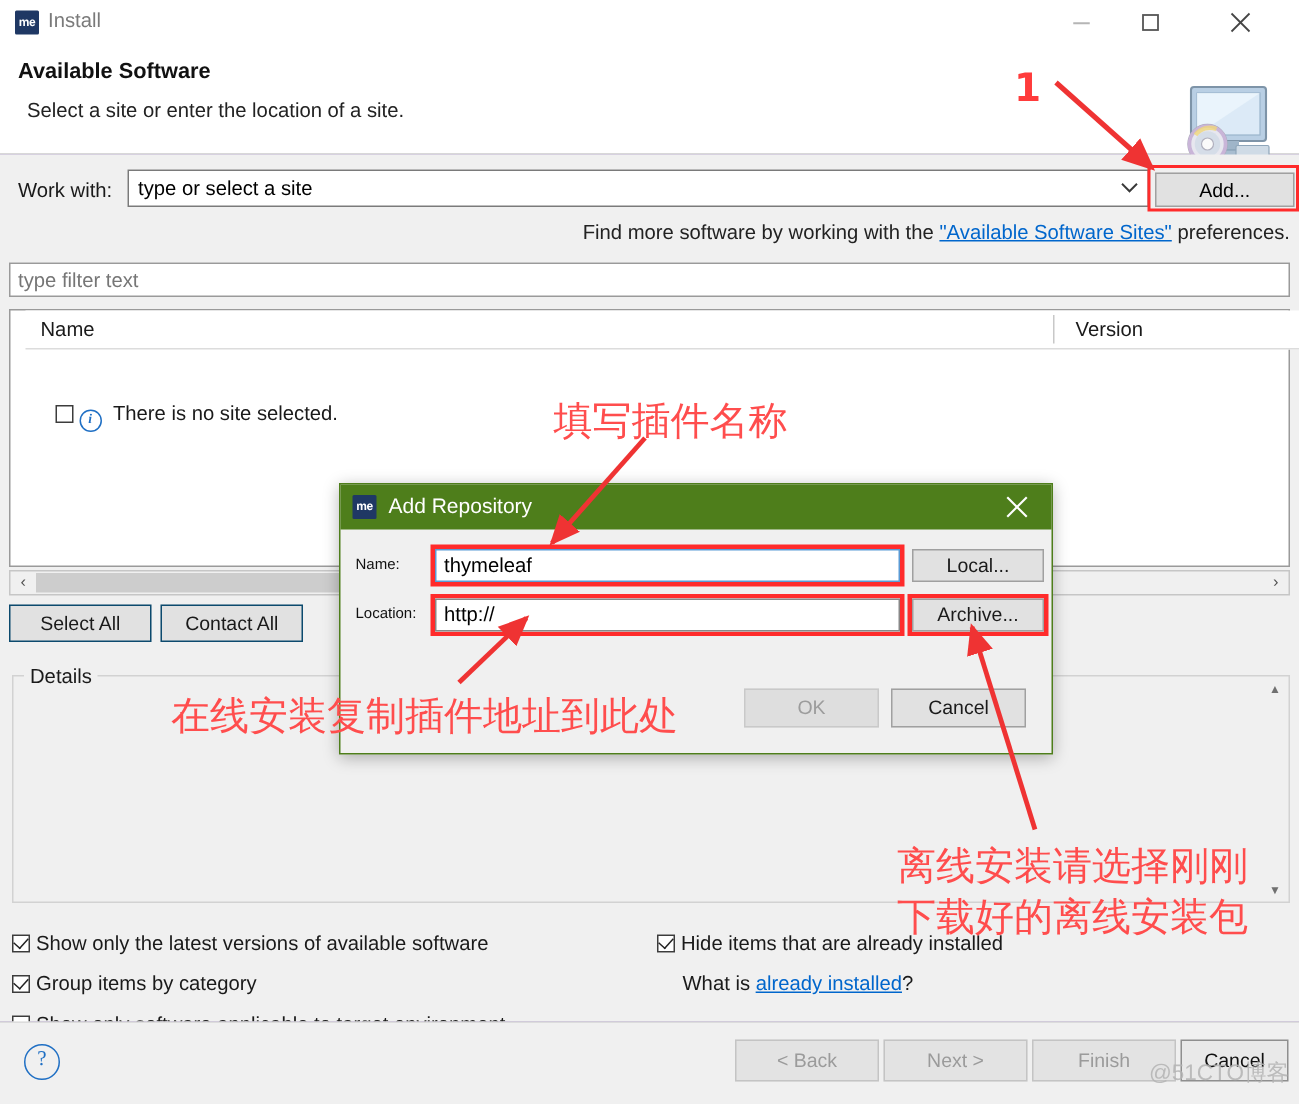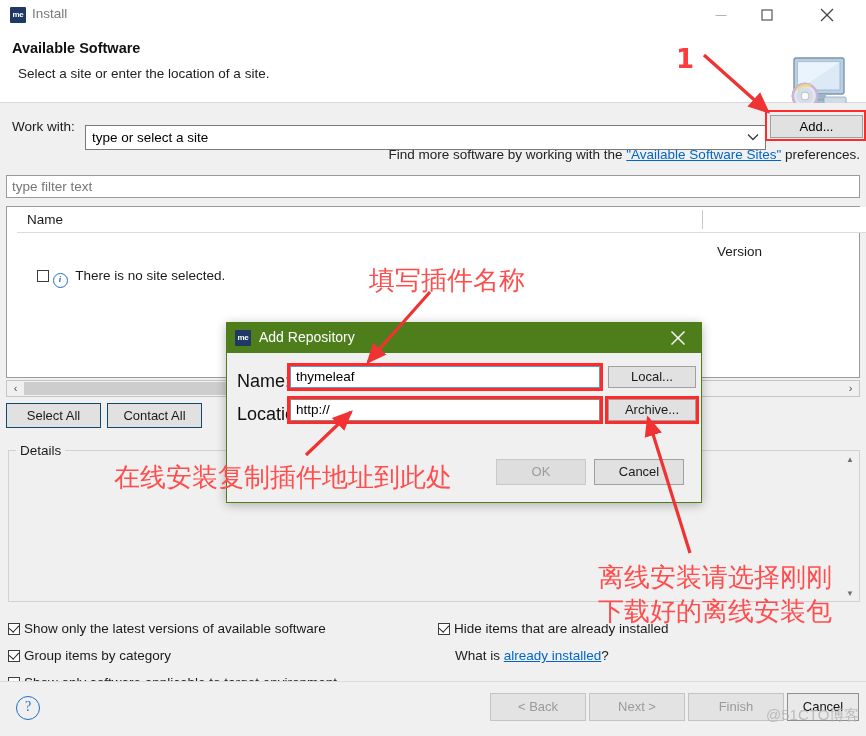--- a/index.html
+++ b/index.html
@@ -26,21 +26,21 @@
           border-bottom:1px solid #d8d8d8;}
   .hdr-title{position:absolute;left:12px;top:10px;font-size:14.5px;font-weight:bold;color:#111;}
   .hdr-sub{position:absolute;left:18px;top:36px;font-size:13.5px;color:#222;}
   .hdr-art{position:absolute;right:12px;top:26px;width:74px;height:60px;}
 
   
   .body{position:absolute;left:0;top:103px;width:866px;height:578px;background:#f0f0f0;}
 
   .workrow{position:absolute;left:0;top:10px;width:866px;height:28px;}
   .lbl-work{position:absolute;left:12px;top:6px;font-size:13.5px;}
-  .combo{position:absolute;left:85px;top:12px;width:681px;height:25px;background:#fff;
+  .combo{position:absolute;left:85px;top:0;width:681px;height:25px;background:#fff;
          border:1px solid #7a7a7a;box-sizing:border-box;text-align:center;}
   .combo .val{position:absolute;left:6px;top:4px;font-size:13.5px;color:#000;}
   .combo .arrow{position:absolute;right:6px;top:7px;}
   .addwrap{position:absolute;left:765px;top:-3px;width:101px;height:31px;
            border:2px solid #ff2b2b;box-sizing:border-box;}
   .addbtn{position:absolute;left:3px;top:3px;width:93px;height:23px;background:#e1e1e1;
           border:1px solid #a0a0a0;box-sizing:border-box;font-size:13px;color:#000;
           line-height:21px;text-align:center;cursor:default;}
 
   .findline{position:absolute;right:6px;top:44px;font-size:13.5px;color:#222;}
@@ -49,21 +49,21 @@
   .filter{position:absolute;left:6px;top:72px;width:854px;height:23px;background:#fff;
           border:1px solid #9a9a9a;box-sizing:border-box;}
   .filter span{position:absolute;left:5px;top:3px;font-size:13.5px;color:#767676;}
 
   .table{position:absolute;left:6px;top:103px;width:854px;height:172px;background:#fff;
          border:1px solid #9a9a9a;box-sizing:border-box;}
   .thead{position:absolute;left:10px;top:0;width:852px;height:25px;background:#fff;
          border-bottom:1px solid #dcdcdc;}
   .th-name{position:absolute;left:10px;top:5px;font-size:13.5px;}
   .th-sep{position:absolute;left:685px;top:3px;width:1px;height:19px;background:#c8c8c8;}
-  .th-ver{position:absolute;left:700px;top:5px;font-size:13.5px;margin-top:32px;}
+  .th-ver{position:absolute;left:700px;top:5px;font-size:13.5px;}
   .row1{position:absolute;left:0;top:28px;height:20px;}
   .cbx{display:inline-block;width:12px;height:12px;border:1px solid #3c3c3c;background:#fff;
        box-sizing:border-box;vertical-align:-2px;}
   .cbx.checked:after{content:"";position:relative;display:block;left:2px;top:-1px;width:5px;height:8px;
        border:solid #222;border-width:0 1.6px 1.6px 0;transform:rotate(42deg);}
   .infoicon{display:inline-block;width:13px;height:13px;border:1.3px solid #1f6fc4;border-radius:50%;
        color:#1f6fc4;font-size:9px;font-style:italic;font-weight:bold;line-height:11px;text-align:center;
        vertical-align:-2px;font-family:"Liberation Serif",serif;}
 
   .hscroll{position:absolute;left:6px;top:277px;width:854px;height:17px;background:#f0f0f0;
@@ -114,21 +114,21 @@
   
   .dlg{position:absolute;left:226px;top:322px;width:476px;height:181px;background:#f0f0f0;
        border:1px solid #4e7e1b;box-sizing:border-box;box-shadow:0 2px 10px rgba(0,0,0,.28);}
   .dlg-tb{position:absolute;left:0;top:0;width:474px;height:30px;background:#4e7e1b;}
   .dlg-ic{position:absolute;left:8px;top:7px;width:16px;height:16px;background:#1f3864;border-radius:1px;
           color:#fff;font-size:8px;font-weight:bold;line-height:16px;text-align:center;letter-spacing:-0.3px;}
   .dlg-title{position:absolute;left:32px;top:6px;font-size:14px;color:#fff;}
   .dlg-close{position:absolute;right:4px;top:0;width:38px;height:30px;cursor:default;}
   .dlg-close svg{position:absolute;left:50%;top:50%;transform:translate(-50%,-50%);}
 
-  .dlg-lbl{position:absolute;font-size:18px;color:#111;}
+  .dlg-lbl{position:absolute;font-size:10px;color:#111;}
   #dlg-lbl-name{left:10px;top:48px;}
   #dlg-lbl-loc{left:10px;top:81px;}
 
   .ringwrap{position:absolute;border:3px solid #ff2b2b;box-sizing:border-box;}
   #ring-name{left:60px;top:40px;width:316px;height:28px;}
   #ring-loc{left:60px;top:73px;width:316px;height:28px;}
   #ring-archive{left:378px;top:73px;width:94px;height:28px;}
   .dlg-input{position:absolute;background:#fff;box-sizing:border-box;}
   #inp-name{left:63px;top:43px;width:310px;height:22px;border:1px solid #5a9bd5;}
   #inp-loc{left:63px;top:76px;width:310px;height:22px;border:1px solid #888;}

